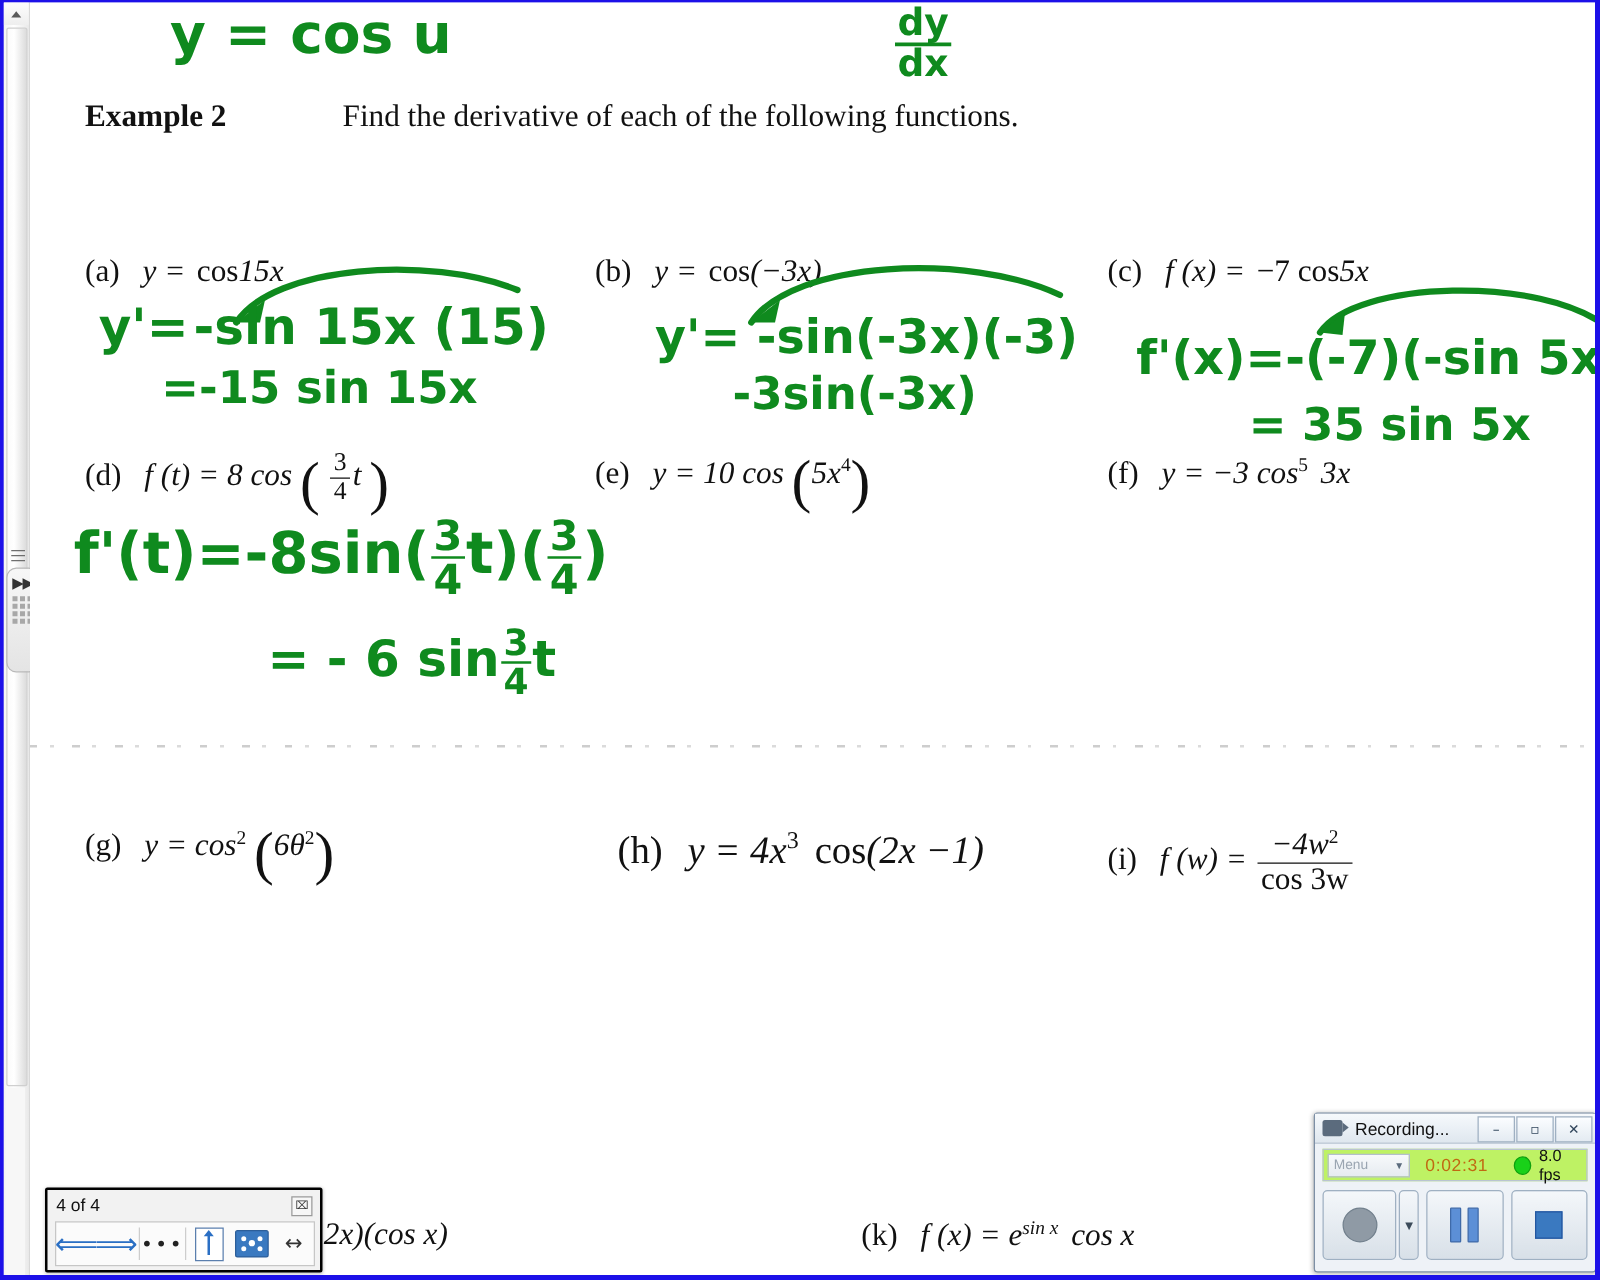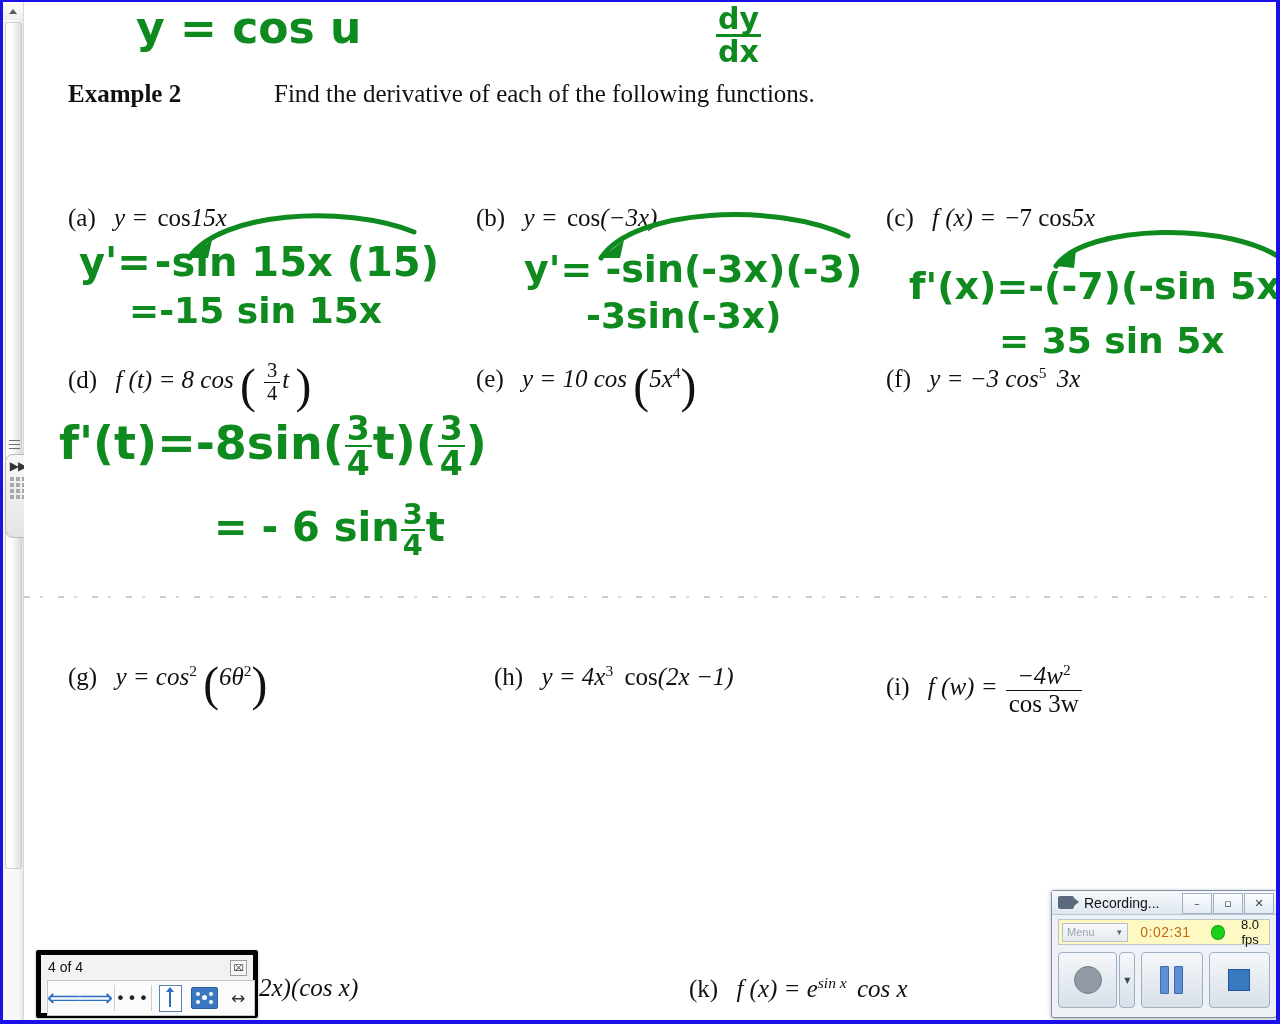--- a/index.html
+++ b/index.html
@@ -71,21 +71,21 @@
 
   .pagebreak{position:absolute;left:0px;top:594px;right:0;height:2px;
         background:repeating-linear-gradient(to right,#bdbdbd 0 6px,transparent 6px 16px,
         #cfcfcf 16px 19px,transparent 19px 34px);opacity:.75;}
 
   
   .arrowsvg{position:absolute;overflow:visible;pointer-events:none;}
 
   
   .navbar{position:absolute;left:33px;top:948px;width:222px;height:68px;
-      background:#f2f2f2;border:5px solid #000000;border-radius:2px;
+      background:#f2f2f2;border:2px solid #000000;border-radius:2px;
       box-shadow:0 1px 3px rgba(0,0,0,.25);box-sizing:border-box;}
   .navbar .cap{position:absolute;left:7px;top:4px;font-size:14px;color:#111;
       font-family:"Liberation Sans",sans-serif;}
   .navbar .closebox{position:absolute;right:6px;top:5px;width:15px;height:14px;
       border:1px solid #9a9a9a;background:#f7f7f7;display:flex;align-items:center;
       justify-content:center;font-size:9px;color:#333;font-family:"DejaVu Sans",sans-serif;}
   .navbar .row{position:absolute;left:6px;top:25px;width:208px;height:36px;
       background:#fbfbfb;border:1px solid #c6c6c6;display:flex;align-items:center;
       box-sizing:border-box;}
   .navbar .row .sep{width:1px;height:26px;background:#cdcdcd;margin:0 2px;}
@@ -121,22 +121,22 @@
       border-top:4px solid transparent;border-bottom:4px solid transparent;
       border-left:5px solid #5b6b7d;}
   .rec .ttext{margin-left:10px;font-size:14px;color:#111;
       font-family:"Liberation Sans",sans-serif;}
   .rec .wbtns{position:absolute;right:2px;top:2px;display:flex;}
   .rec .wb{width:28px;height:19px;border:1px solid #9fb0c2;margin-left:1px;
       background:linear-gradient(to bottom,#fbfdff,#e4ebf2);
       display:flex;align-items:center;justify-content:center;
       font-size:11px;color:#31465c;font-family:"DejaVu Sans",sans-serif;}
   .rec .statusbar{position:absolute;left:6px;top:28px;width:212px;height:26px;
-      background:#fef9c3;border:1px solid #b9c4d1;display:flex;align-items:center;
-      box-sizing:border-box;text-align:center;}
+      background:#bef264;border:1px solid #b9c4d1;display:flex;align-items:center;
+      box-sizing:border-box;}
   .rec .menusel{width:68px;height:19px;margin-left:3px;border:1px solid #b4bfcb;
       background:linear-gradient(to bottom,#f7f9fb,#e6ebf0);display:flex;align-items:center;
       justify-content:space-between;padding:0 4px;box-sizing:border-box;
       font-size:11px;color:#9aa5b1;font-family:"Liberation Sans",sans-serif;}
   .rec .menusel .cv{font-size:8px;color:#5b6b7d;}
   .rec .time{margin-left:12px;font-size:14px;color:#c06a12;
       font-family:"Liberation Sans",sans-serif;letter-spacing:.5px;}
   .rec .greendot{width:13px;height:13px;border-radius:50%;background:#19d119;
       margin-left:20px;border:1px solid #0fa00f;}
   .rec .fps{margin-left:6px;font-size:13px;color:#111;
@@ -287,21 +287,21 @@
     </div>
 
     <div class="pagebreak"></div>
 
     <div class="math" style="left:44px;top:660px;font-size:25px;">
       <span>(g)</span>
       <span style="margin-left:12px;" class="it">y = cos</span><span class="supn">2</span>
       <span class="bigparen">(</span><span class="it">6θ</span><span class="supn">2</span><span class="bigparen">)</span>
     </div>
 
-    <div class="math" style="left:470px;top:660px;font-size:25px;">
+    <div class="math" style="left:470px;top:660px;font-size:31px;">
       <span>(h)</span>
       <span style="margin-left:12px;" class="it">y = 4x</span><span class="supn">3</span>
       <span style="margin-left:5px;">cos</span><span class="it">(2x −1)</span>
     </div>
 
     <div class="math" style="left:862px;top:660px;font-size:25px;">
       <span>(i)</span>
       <span style="margin-left:12px;" class="it">f (w) =</span>
       <span class="frac" style="font-size:1em;">
         <span class="num"><span class="it">−4w</span><span class="supn">2</span></span>

